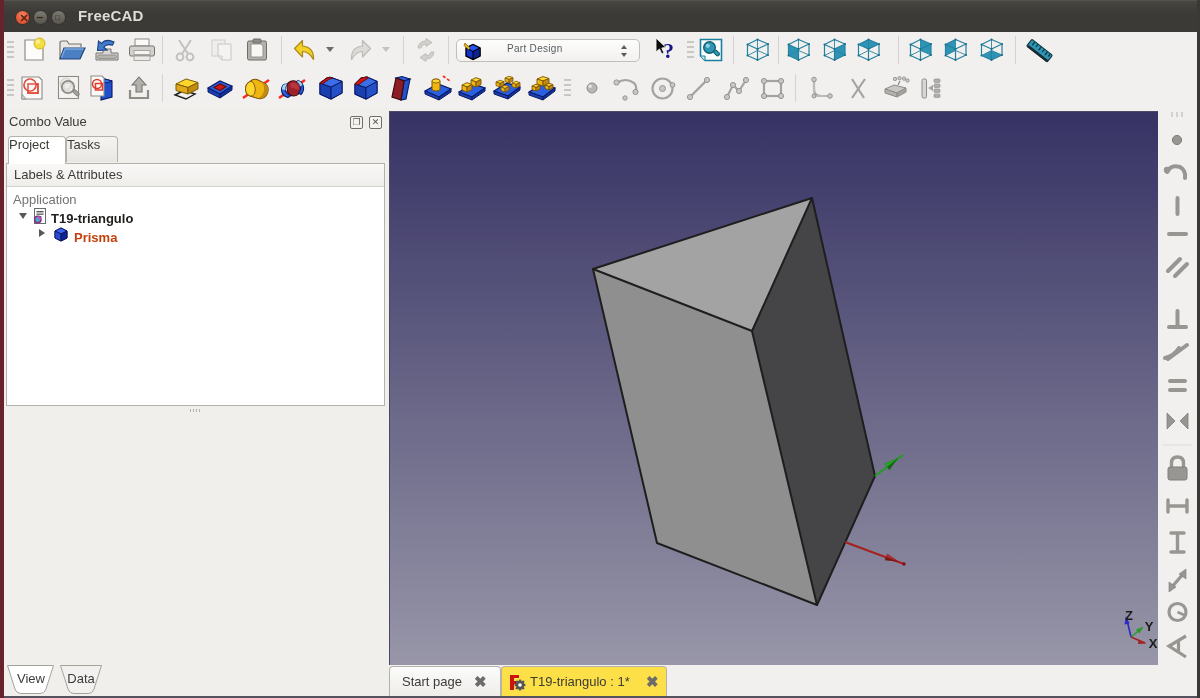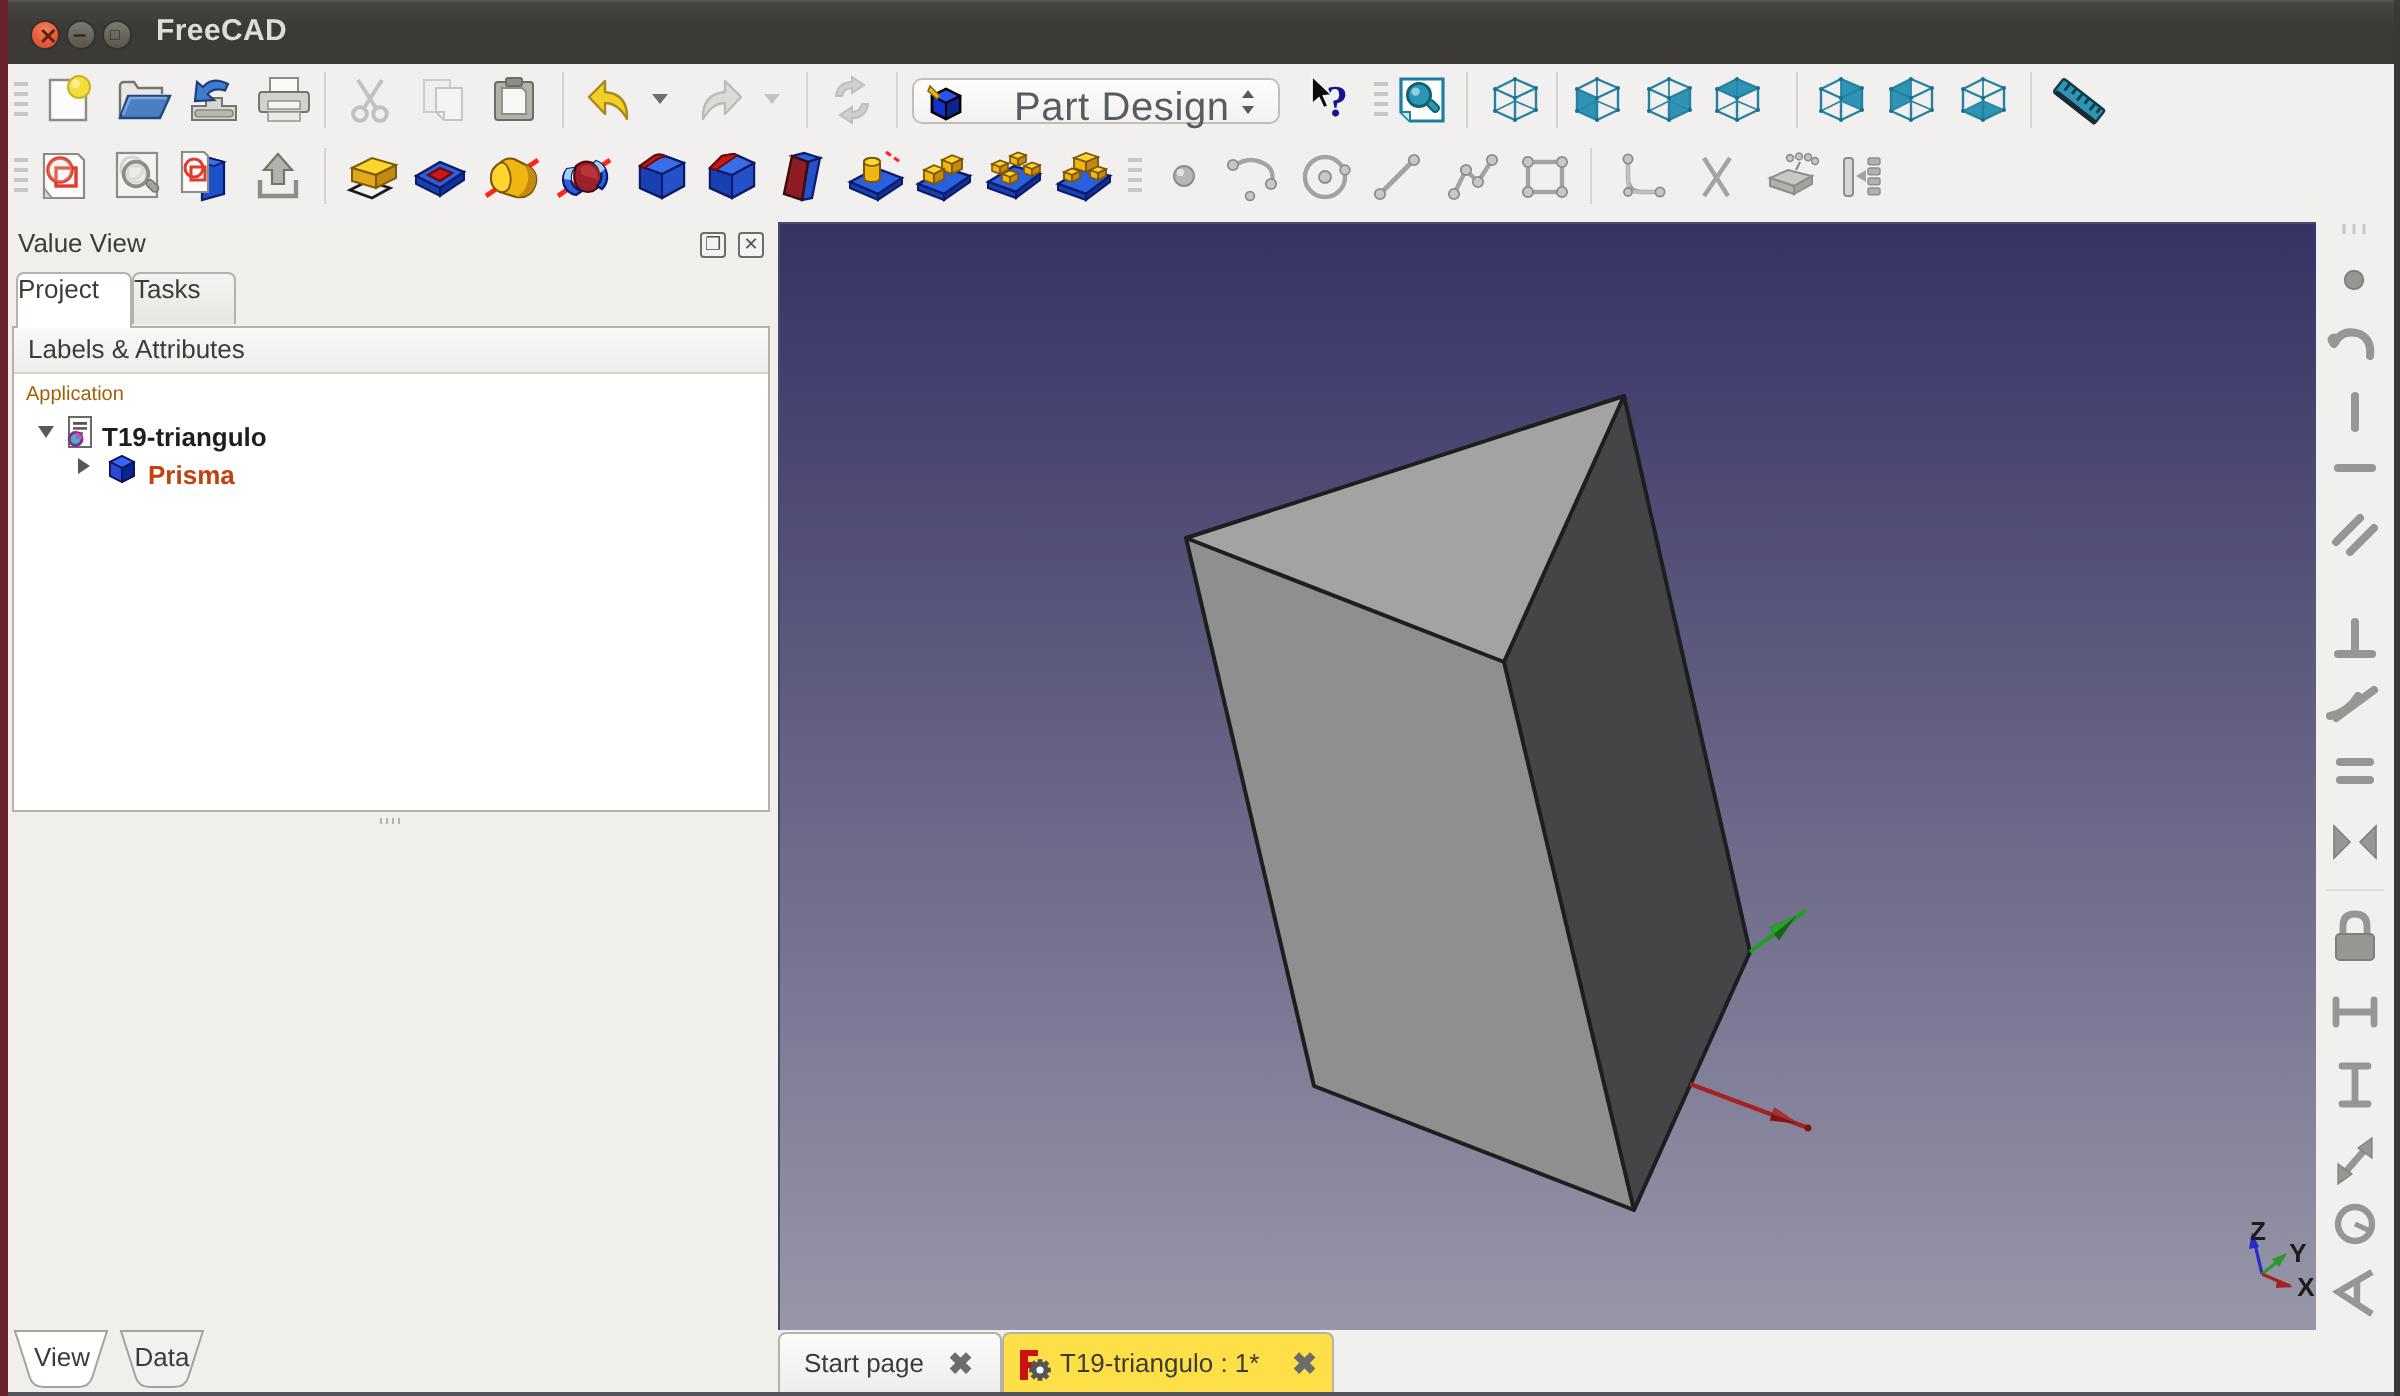--- a/index.html
+++ b/index.html
@@ -20,21 +20,21 @@
 #wtitle { left:78px; top:7px; color:#dfdcd5; font-size:15px; font-weight:bold; letter-spacing:0.2px; }
 
 #row1 { left:4px; top:32px; width:1193px; height:36px; background:#f1f0ee; }
 #row2 { left:4px; top:68px; width:1193px; height:40px; background:#f1f0ee; }
 .sep { position:absolute; width:1px; background:#d5d3cf; }
 .grip { position:absolute; width:7px; background:repeating-linear-gradient(#c9c7c3 0 2px, transparent 2px 5px); }
 .grip:after { content:""; position:absolute; left:4px; top:0; bottom:0; width:2px; background:inherit; }
 .ticon { position:absolute; }
 
 #combo { left:456px; top:39px; width:184px; height:23px; background:linear-gradient(#fdfdfc,#f2f1ef); border:1px solid #c2bfba; border-radius:5px; }
-#combo .txt { position:absolute; left:50px; top:2.5px; font-size:20px; letter-spacing:0.3px; color:#585b60; }
+#combo .txt { position:absolute; left:50px; top:2.5px; font-size:10px; letter-spacing:0.3px; color:#585b60; }
 
 #dock { left:4px; top:108px; width:385px; height:590px; background:#f0efec; }
 #cvtitle { left:5px; top:6px; font-size:13px; color:#3c3b37; }
 .cvbtn { position:absolute; top:8px; width:13px; height:13px; border:1px solid #6f6d68; border-radius:2px; background:#f4f3f1; color:#55534e; font-size:9px; line-height:11px; text-align:center; }
 .tab { position:absolute; top:28px; height:26px; border:1px solid #b5b2ac; border-bottom:none; border-radius:4px 4px 0 0; font-size:13px; color:#3c3b37; text-align:left; }
 #tabproj { left:4px; width:58px; background:#ffffff; z-index:3; height:28px; }
 #tabtasks { left:62px; width:52px; background:linear-gradient(#f5f4f2,#e8e6e2); z-index:2; }
 #treeframe { left:2px; top:55px; width:379px; height:243px; background:#ffffff; border:1px solid #b5b2ac; }
 #treehdr { position:absolute; left:0; top:0; right:0; height:23px; background:linear-gradient(#f9f8f7,#efeeeb); border-bottom:1px solid #d5d3cf; font-size:13px; color:#3c3b37; padding:3px 0 10px 7px; }
 #splitter { left:2px; top:298px; width:379px; height:9px; }
@@ -544,28 +544,28 @@
 <g fill="#b3b1ad" stroke="#8f8d89" stroke-width="0.7">
 <rect x="18" y="4" width="6" height="3.4" rx="1"></rect>
         <rect x="18" y="9" width="6" height="3.4" rx="1"></rect>
 <rect x="18" y="14" width="6" height="3.4" rx="1"></rect>
         <rect x="18" y="19" width="6" height="3.4" rx="1"></rect>
       </g>
     </svg>
 </div>
 
 <div class="abs" id="dock">
-  <div class="abs" id="cvtitle">Value View</div>
+  <div class="abs" id="cvtitle">Combo Value</div>
   <div class="cvbtn" style="left:346px;">❐</div>
   <div class="cvbtn" style="left:365px;">✕</div>
   <div class="tab" id="tabproj">Project</div>
   <div class="tab" id="tabtasks">Tasks</div>
   <div class="abs" id="treeframe">
     <div id="treehdr">Labels &amp; Attributes</div>
-    <div style="position:absolute;left:6px;top:28px;font-size:10px;color:#a16207;">Application</div>
+    <div style="position:absolute;left:6px;top:28px;font-size:13px;color:#737373;">Application</div>
     <div style="position:absolute;left:12px;top:49px;width:0;height:0;border-left:4.5px solid transparent;border-right:4.5px solid transparent;border-top:6px solid #5a5854;"></div>
     <svg style="position:absolute;left:25px;top:44px;" width="16" height="16" viewBox="0 0 16 16">
       <rect x="2.5" y="0.5" width="11" height="15" fill="#fdfdfd" stroke="#6a6a6a"></rect>
       <rect x="4.5" y="3" width="7" height="1.4" fill="#555"></rect>
       <rect x="4.5" y="5.5" width="7" height="1.4" fill="#666"></rect>
       <rect x="4.5" y="8" width="5" height="1.4" fill="#777"></rect>
       <circle cx="5.8" cy="11.5" r="3.2" fill="#3ab8c8" stroke="#8a2a8a" stroke-width="1.5"></circle>
       <path d="M5.8,8.3 A3.2,3.2 0 0 1 9,11.5 L5.8,11.5 Z" fill="#c05ac0"></path>
     </svg>
     <div style="position:absolute;left:44px;top:47px;font-size:13px;font-weight:bold;color:#1f1e1c;">T19-triangulo</div>

